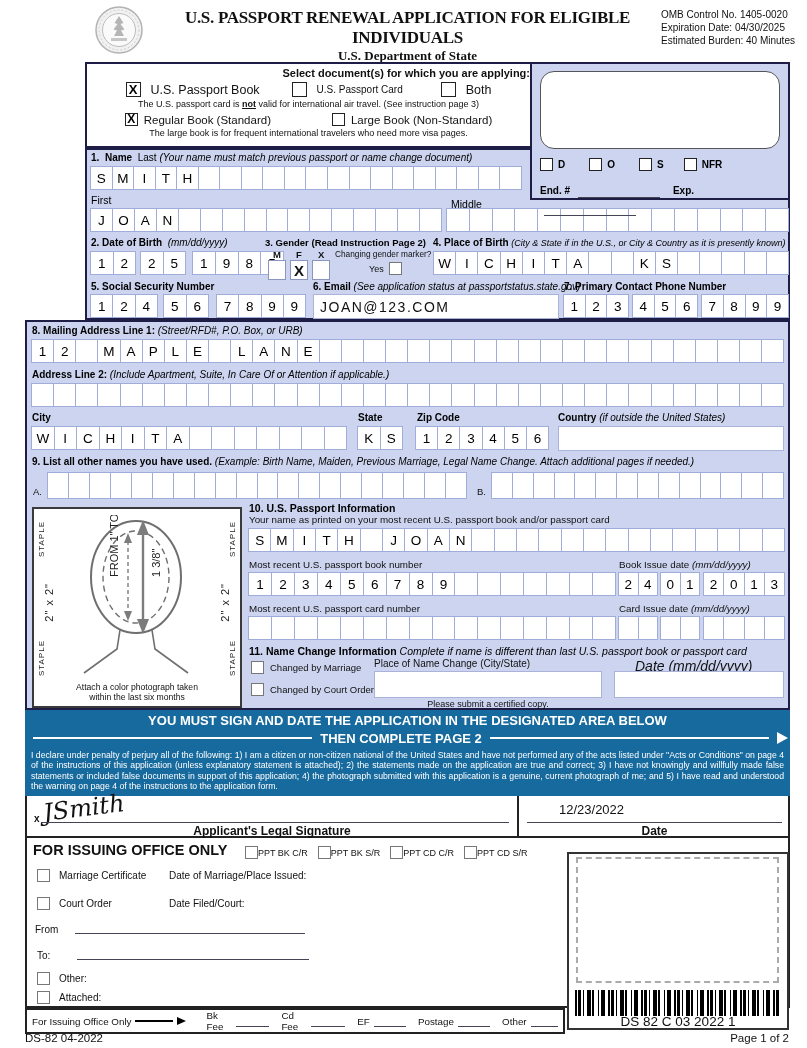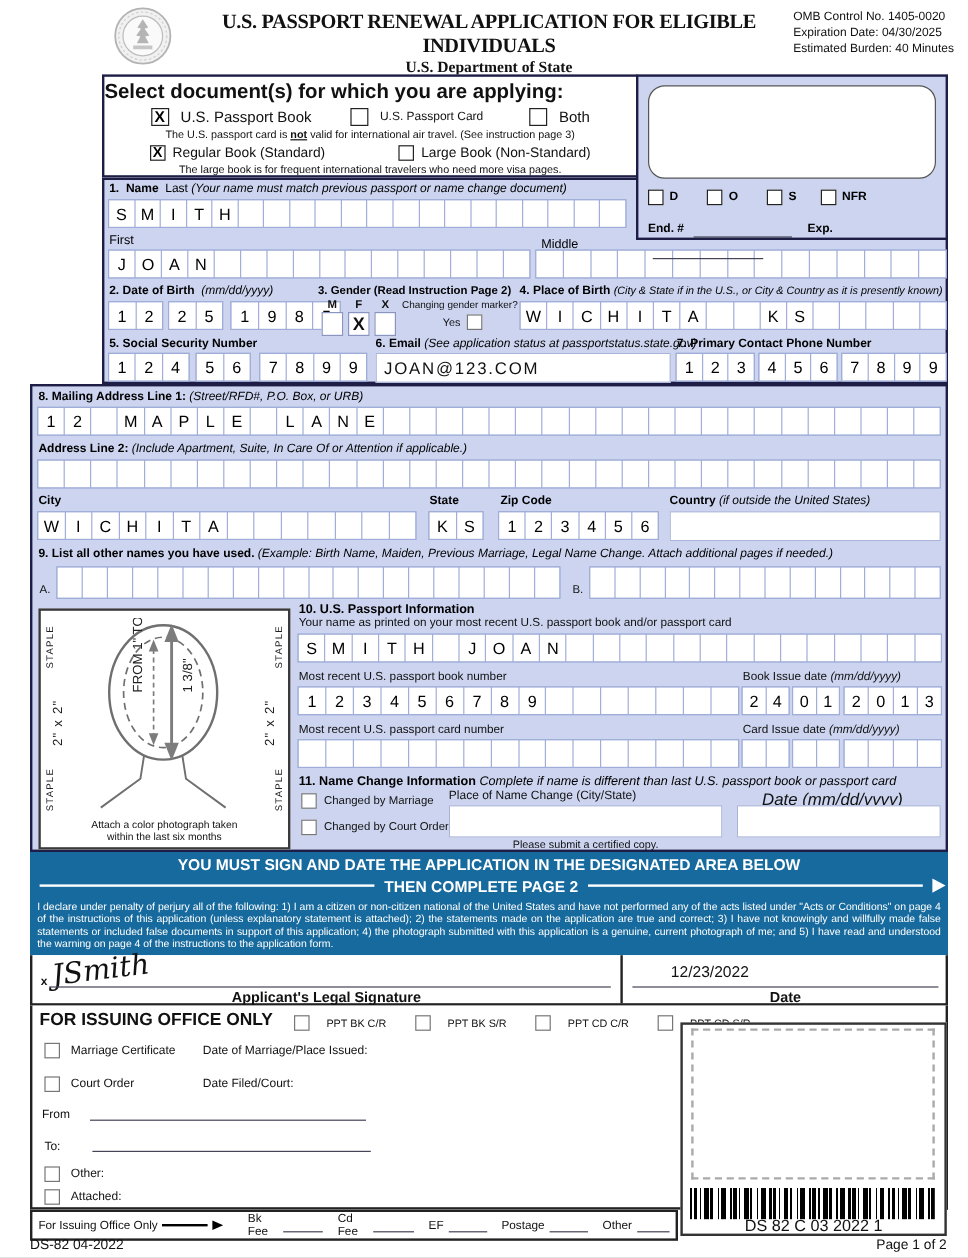--- a/index.html
+++ b/index.html
@@ -54,21 +54,21 @@
     <div class="b" style="font-size:13px">U.S. Department of State</div>
     <div class="b" style="font-size:10.5px;font-style:italic;margin-top:3px"><span>Use </span><span style="text-decoration:underline">black ink</span><span> only. If you make an error, complete a new form. Do not correct.</span></div>
   </div>
   <div class="abs" style="left:661px;top:8px;width:146px;font-size:10px;line-height:1.3">
     <div>OMB Control No. 1405-0020</div>
     <div>Expiration Date: 04/30/2025</div>
     <div>Estimated Burden: 40 Minutes</div>
   </div>
 
   <div class="abs bluebox-border" style="left:85px;top:62px;width:447px;height:86px;background:#fff;z-index:2;padding-top:3px">
-    <div class="b" style="font-size:17px;text-align:left">Select document(s) for which you are applying:</div>
+    <div class="b" style="font-size:11px;text-align:right">Select document(s) for which you are applying:</div>
     <div style="display:flex;justify-content:center;align-items:center;gap:10px;margin-top:3px">
       <span class="cb big on">X</span>
       <span style="font-size:12.5px;margin-right:22px">U.S. Passport Book</span>
       <span class="cb big"></span>
       <span style="font-size:10px;margin-right:28px">U.S. Passport Card</span>
       <span class="cb big"></span>
       <span style="font-size:12.5px">Both</span>
     </div>
     <div class="small" style="text-align:center;margin-top:2px"><span>The U.S. passport card is </span><span class="b" style="text-decoration:underline">not</span><span> valid for international air travel. (See instruction page 3)</span></div>
     <div style="display:flex;justify-content:center;align-items:center;gap:6px;margin-top:4px">
@@ -573,21 +573,21 @@
     <span class="abs" style="left:16px;top:-2px;font-family:'DejaVu Serif',serif;font-style:italic;font-size:24px;transform:rotate(-7deg)">JSmith</span>
     <div class="abs" style="left:14px;top:26px;width:468px;border-bottom:1.2px solid #445"></div>
     <div class="abs b" style="left:0;top:28px;width:490px;text-align:center;font-size:12px">Applicant's Legal Signature</div>
     <span class="abs" style="left:532px;top:6px;font-size:13px">12/23/2022</span>
     <div class="abs" style="left:500px;top:26px;width:255px;border-bottom:1.2px solid #445"></div>
     <div class="abs b" style="left:490px;top:28px;width:275px;text-align:center;font-size:12px">Date</div>
   </div>
 
   <div class="abs" style="left:25px;top:838px;width:765px;height:170px;background:#fff;border:2px solid #222;border-top:none">
     <div class="abs b" style="left:6px;top:4px;font-size:14.5px">FOR ISSUING OFFICE ONLY</div>
-    <div class="abs" style="left:218px;top:8px;display:flex;align-items:center;gap:14px">
+    <div class="abs" style="left:218px;top:8px;display:flex;align-items:center;gap:0">
       <span class="cb gray"></span>
       <span style="font-size:9px;margin-right:10px">PPT BK C/R</span>
       <span class="cb gray"></span>
       <span style="font-size:9px;margin-right:10px">PPT BK S/R</span>
       <span class="cb gray"></span>
       <span style="font-size:9px;margin-right:10px">PPT CD C/R</span>
       <span class="cb gray"></span>
       <span style="font-size:9px">PPT CD S/R</span>
     </div>
     <div class="abs cb gray" style="left:10px;top:31px"></div>

